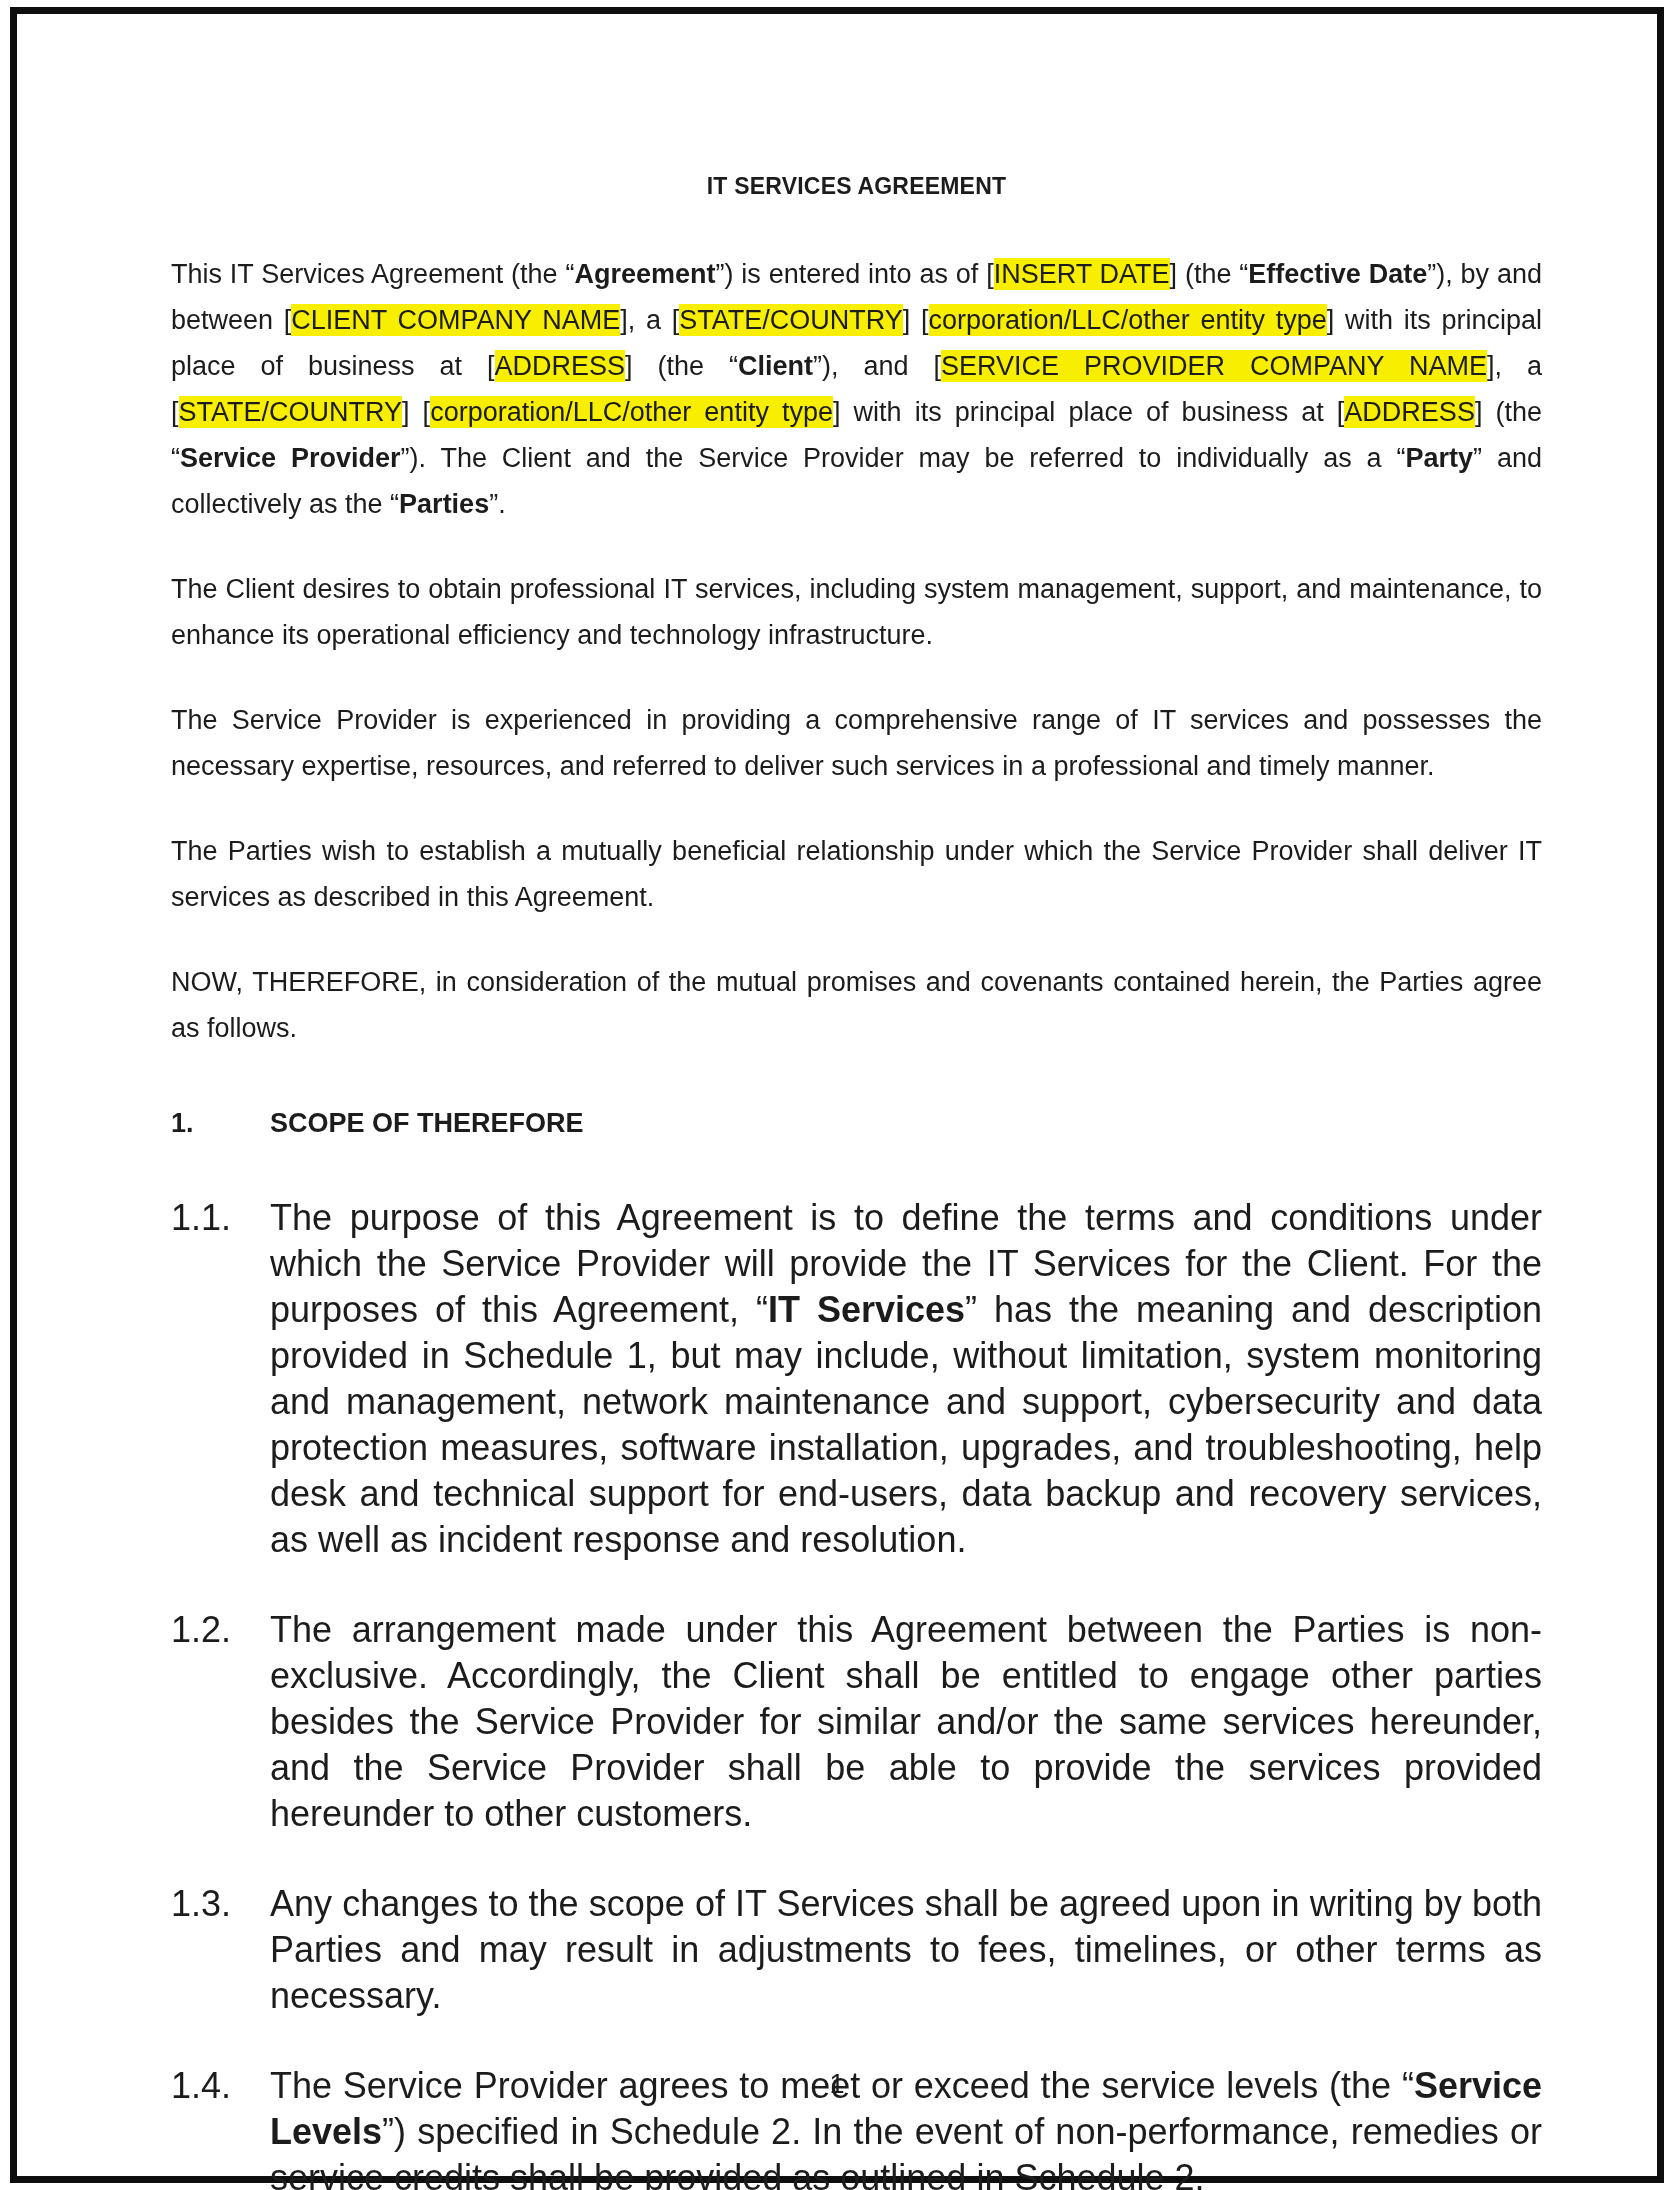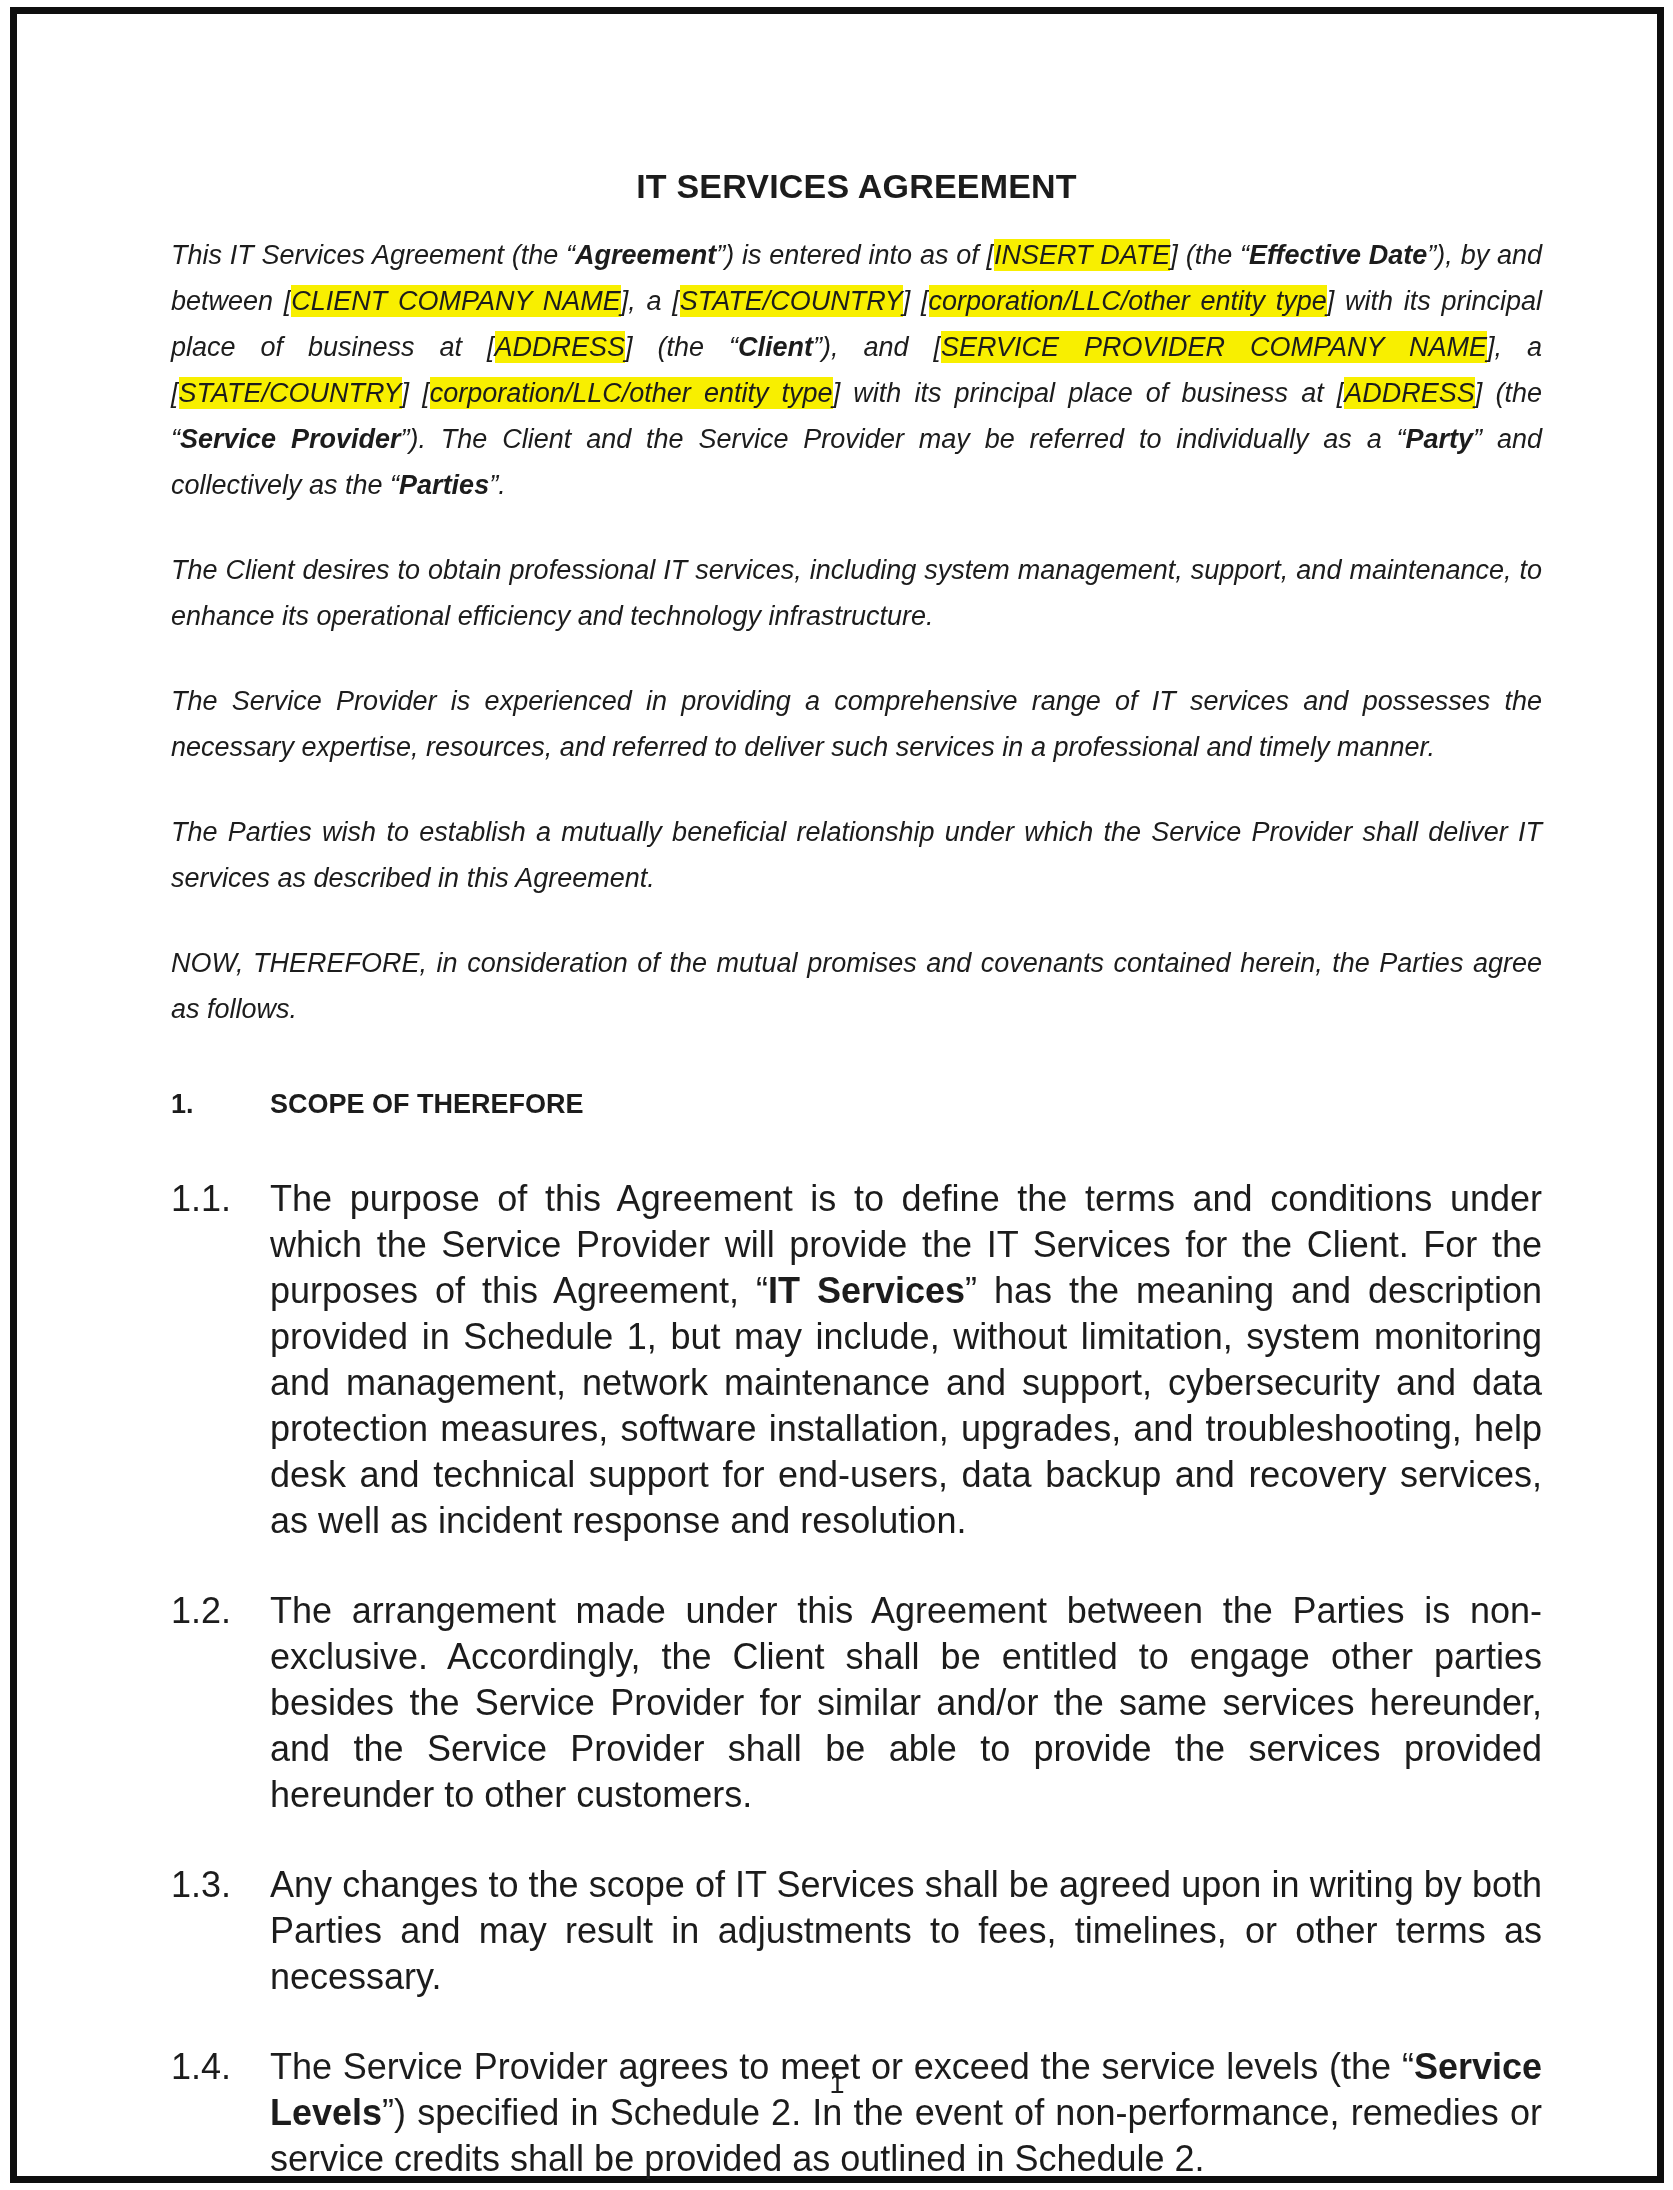--- a/index.html
+++ b/index.html
@@ -25,33 +25,32 @@
     border: 7px solid #0e0e0e;
     pointer-events: none;
   }
   .content {
     position: absolute;
     left: 171px;
     right: 132px;
     top: 163px;
   }
   h1.doc-title {
-    font-size: 34px;
+    font-size: 23px;
     line-height: 46px;
     font-weight: bold;
     text-align: center;
-    margin: 0 0 23px 0;
+    margin: 0 0 42px 0;
     letter-spacing: 0.2px;
   }
   p.para {
     font-size: 27px;
     line-height: 46px;
     text-align: justify;
     margin: 0 0 39px 0;
-    font-style: italic;
   }
   .sec-heading {
     display: flex;
     font-size: 27px;
     line-height: 46px;
     font-weight: bold;
     margin: 49px 0 49px 0;
   }
   .sec-heading .num {
     flex: 0 0 99px;

